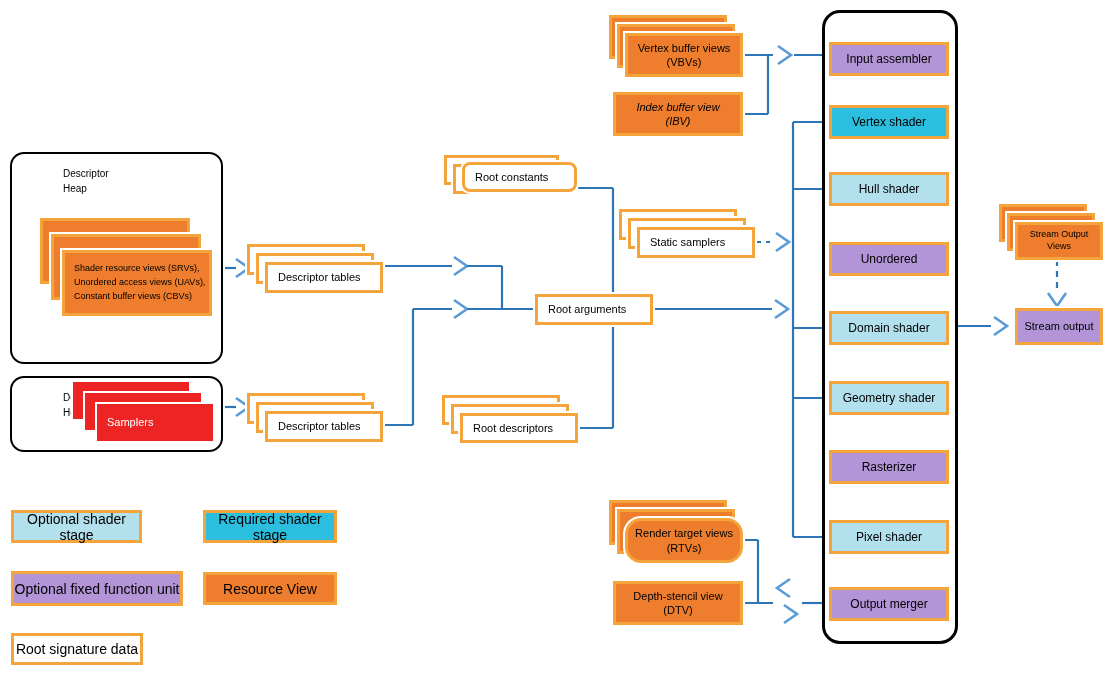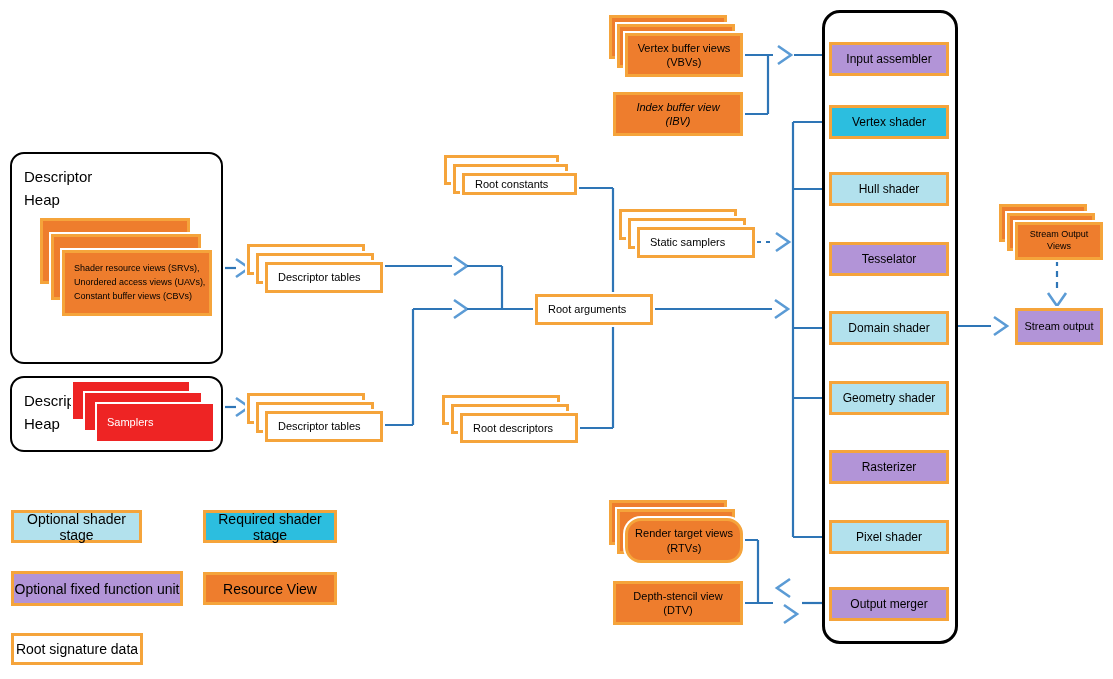--- a/index.html
+++ b/index.html
@@ -6,21 +6,21 @@
   *{box-sizing:border-box;}
   #canvas{
     position:relative;width:1113px;height:679px;background:#fff;
     font-family:"Liberation Sans",sans-serif;color:#000;overflow:hidden;
   }
   svg.wires{position:absolute;left:0;top:0;width:1113px;height:679px;pointer-events:none;}
   .wire{stroke:var(--wire,#2E75B6);stroke-width:2.2;fill:none;}
   .dashed{stroke-dasharray:6 5;}
   .head{stroke:var(--arrowhead,#5B9BD5);stroke-width:2.6;fill:none;stroke-linejoin:miter;}
   .heap{position:absolute;border:2.5px solid #000;border-radius:14px;background:#fff;}
-  .heap-label{position:absolute;font-size:15px;line-height:1.5;white-space:pre-line;}
+  .heap-label{position:absolute;font-size:10px;line-height:1.5;white-space:pre-line;margin-left:39px;}
   #pipeline{position:absolute;left:822px;top:10px;width:136px;height:634px;border:3px solid #000;border-radius:18px;background:#fff;}
   .card{position:absolute;box-shadow:0 0 0 2px #fff;}
   .card.orange{background:var(--orange-fill,#EE7D2D);border:3px solid var(--orange-border,#F5A43B);}
   .card.white{background:#fff;border:3px solid var(--orange-border,#F5A43B);}
   .card.red{background:var(--red,#EE2424);}
   .card.purple{background:var(--purple,#B294D7);border:3px solid var(--orange-border,#F5A43B);}
   .lbl{position:absolute;left:0;top:0;right:0;bottom:0;display:flex;align-items:center;
        font-size:11px;line-height:1.3;white-space:pre-line;}
   .txt-c{justify-content:center;text-align:center;}
   .txt-l{padding-left:10px;}
@@ -131,21 +131,21 @@
     <div class="card white" style="left: 265px; top: 262px; width: 118px; height: 31px;">
       <div class="lbl txt-l">Descriptor tables</div>
     </div>
     <div class="card white" style="left: 247px; top: 393px; width: 118px; height: 31px;"></div>
     <div class="card white" style="left: 256px; top: 402px; width: 118px; height: 31px;"></div>
     <div class="card white" style="left: 265px; top: 411px; width: 118px; height: 31px;">
       <div class="lbl txt-l">Descriptor tables</div>
     </div>
     <div class="card white" style="left: 444px; top: 155px; width: 115px; height: 30px;"></div>
     <div class="card white" style="left: 453px; top: 164px; width: 115px; height: 30px;"></div>
-    <div class="card white" style="left: 462px; top: 173px; width: 115px; height: 22px;">
+    <div class="card white" style="left: 462px; top: 162px; width: 115px; height: 30px; border-radius: 8px;">
       <div class="lbl txt-l">Root constants</div>
     </div>
     <div class="card white" style="left: 535px; top: 294px; width: 118px; height: 31px;">
       <div class="lbl txt-l">Root arguments</div>
     </div>
     <div class="card white" style="left: 442px; top: 395px; width: 118px; height: 30px;"></div>
     <div class="card white" style="left: 451px; top: 404px; width: 118px; height: 30px;"></div>
     <div class="card white" style="left: 460px; top: 413px; width: 118px; height: 30px;">
       <div class="lbl txt-l">Root descriptors</div>
     </div>
@@ -186,21 +186,21 @@
     <div class="stage purple" style="top: 42px;">
       <span>Input assembler</span>
     </div>
     <div class="stage cyan" style="top: 105px;">
       <span>Vertex shader</span>
     </div>
     <div class="stage lightblue" style="top: 172px;">
       <span>Hull shader</span>
     </div>
     <div class="stage purple" style="top: 242px;">
-      <span>Tesselator</span>
+      <span>Unordered</span>
     </div>
     <div class="stage lightblue" style="top: 311px;">
       <span>Domain shader</span>
     </div>
     <div class="stage lightblue" style="top: 381px;">
       <span>Geometry shader</span>
     </div>
     <div class="stage purple" style="top: 450px;">
       <span>Rasterizer</span>
     </div>

